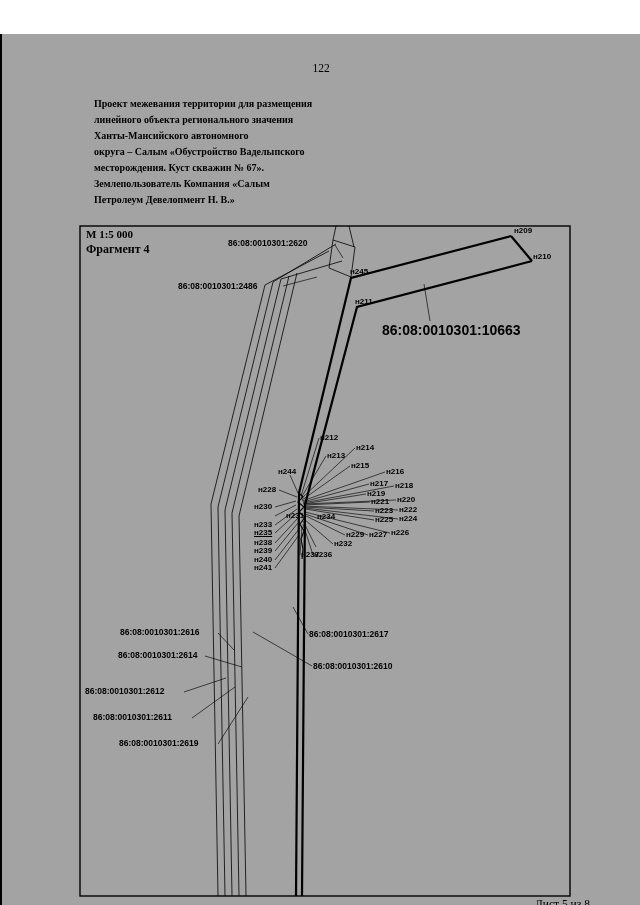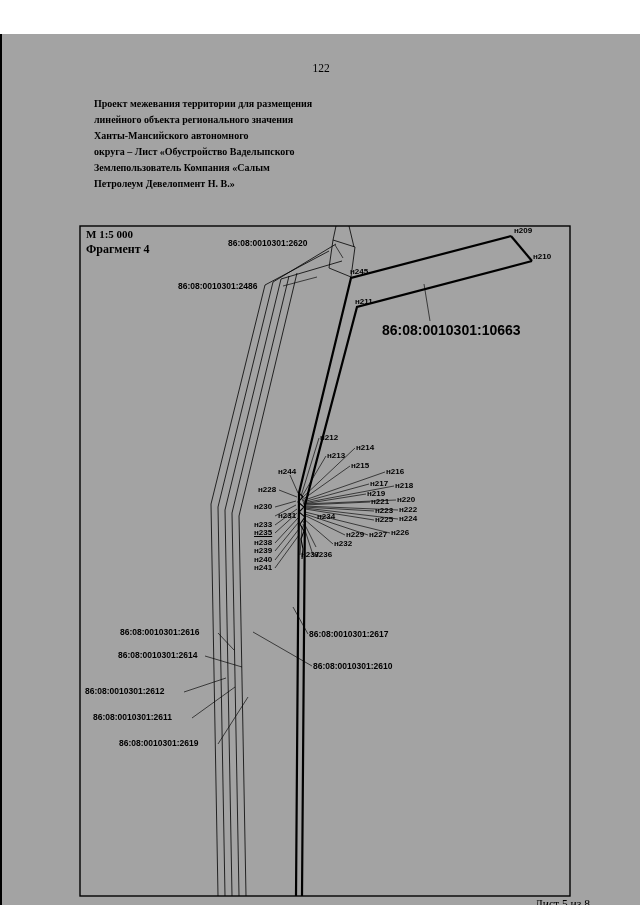--- a/index.html
+++ b/index.html
@@ -30,21 +30,22 @@
 <body>
 
 <div id="page">
 
   <div id="page-number">122</div>
 
   <div id="title-block">
       <div>Проект межевания территории для размещения</div>
       <div>линейного объекта регионального значения</div>
       <div>Ханты-Мансийского автономного</div>
-      <div>округа – Лист «Обустройство Ваделыпского</div>
+      <div>округа – Салым «Обустройство Ваделыпского</div>
+      <div>месторождения. Куст скважин № 67».</div>
       <div>Землепользователь Компания «Салым</div>
       <div>Петролеум Девелопмент Н. В.»</div>
     </div>
 
   <svg id="map-svg" width="640" height="905" viewBox="0 0 640 905">
 
     <rect class="frame" x="78" y="192" width="490" height="670"></rect>
 
     <g>
       <polyline class="thin" points="263,251 209,470 216,862"></polyline>
@@ -125,21 +126,21 @@
       <div class="pt" style="left: 276px; top: 433px;">н244</div>
       <div class="pt" style="left: 368px; top: 445px;">н217</div>
       <div class="pt" style="left: 393px; top: 447px;">н218</div>
       <div class="pt" style="left: 256px; top: 451px;">н228</div>
       <div class="pt" style="left: 365px; top: 455px;">н219</div>
       <div class="pt" style="left: 369px; top: 463px;">н221</div>
       <div class="pt" style="left: 395px; top: 461px;">н220</div>
       <div class="pt" style="left: 252px; top: 468px;">н230</div>
       <div class="pt" style="left: 373px; top: 472px;">н223</div>
       <div class="pt" style="left: 397px; top: 471px;">н222</div>
-      <div class="pt" style="left: 244px; top: 477px; padding-left: 32px;">н231</div>
+      <div class="pt" style="left: 252px; top: 477px; padding-left: 32px;">н231</div>
       <div class="pt" style="left: 373px; top: 481px;">н225</div>
       <div class="pt" style="left: 397px; top: 480px;">н224</div>
       <div class="pt" style="left: 252px; top: 486px;">н233</div>
       <div class="pt" style="left: 252px; top: 494px; text-decoration: underline;">н235</div>
       <div class="pt" style="left: 344px; top: 496px;">н229</div>
       <div class="pt" style="left: 367px; top: 496px;">н227</div>
       <div class="pt" style="left: 389px; top: 494px;">н226</div>
       <div class="pt" style="left: 252px; top: 504px;">н238</div>
       <div class="pt" style="left: 315px; top: 478px;">н234</div>
       <div class="pt" style="left: 332px; top: 505px;">н232</div>

